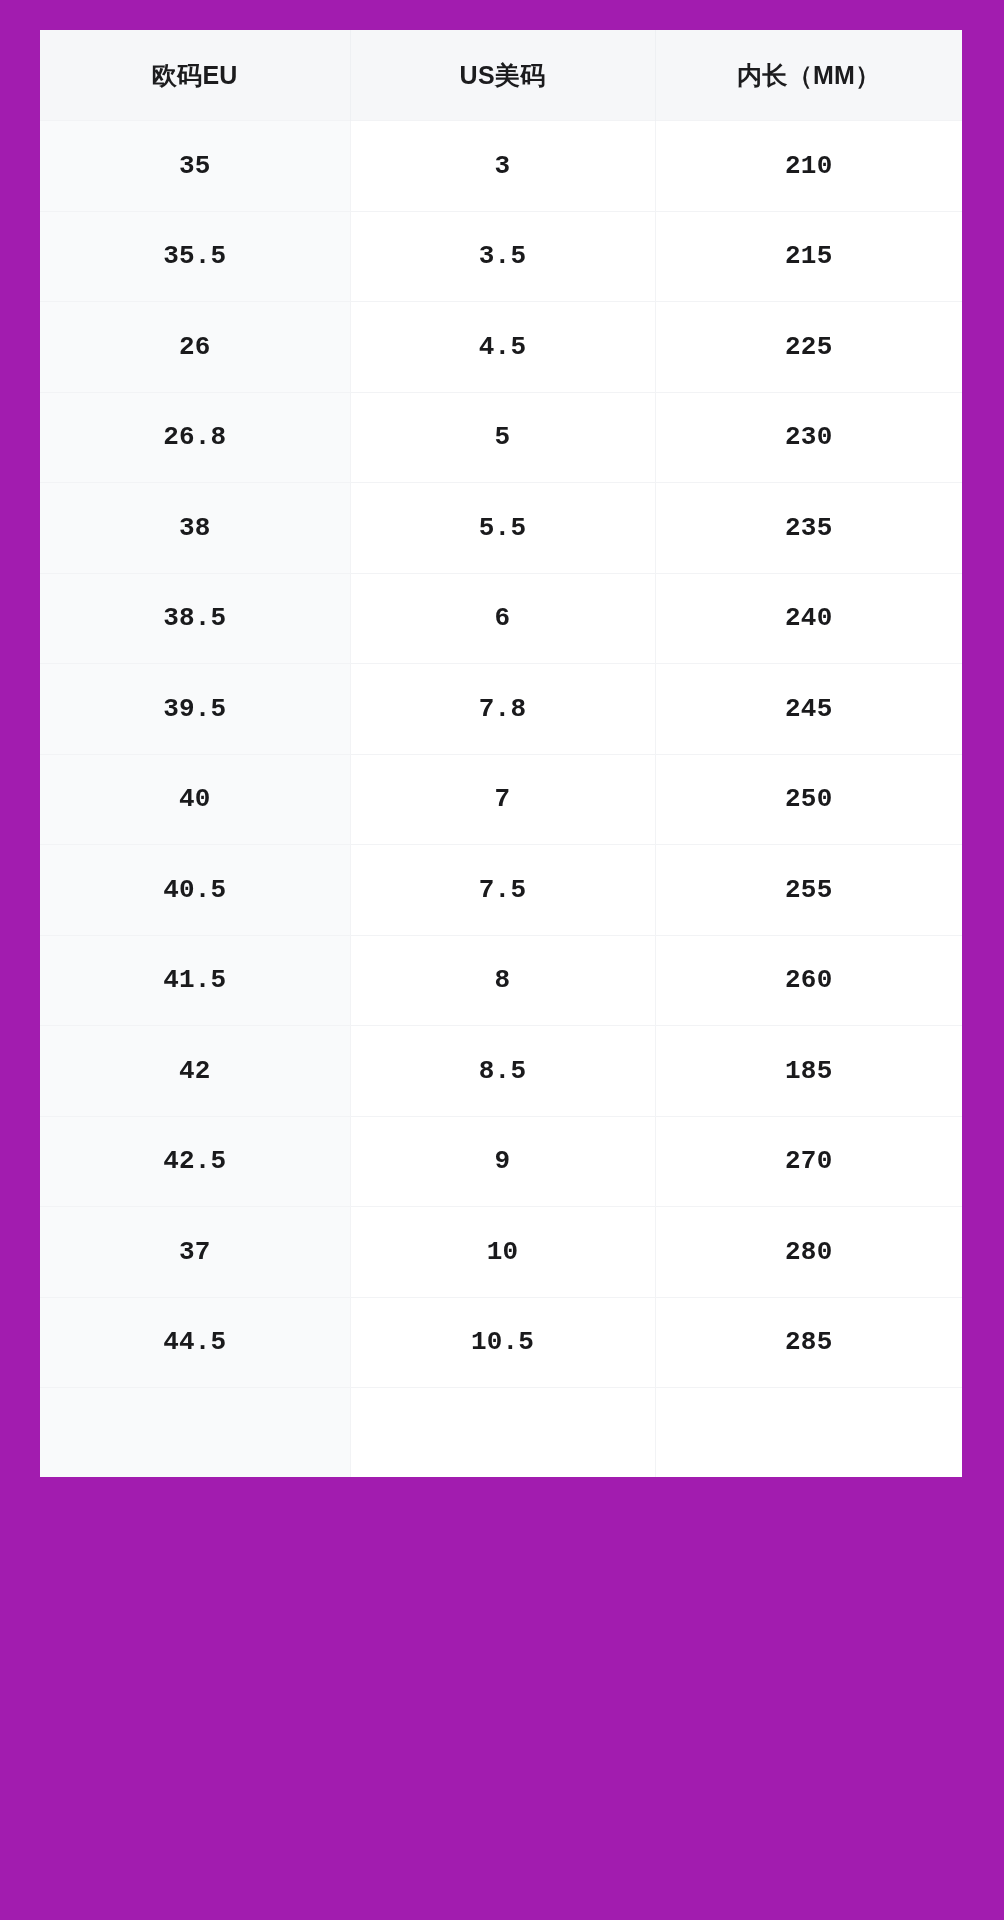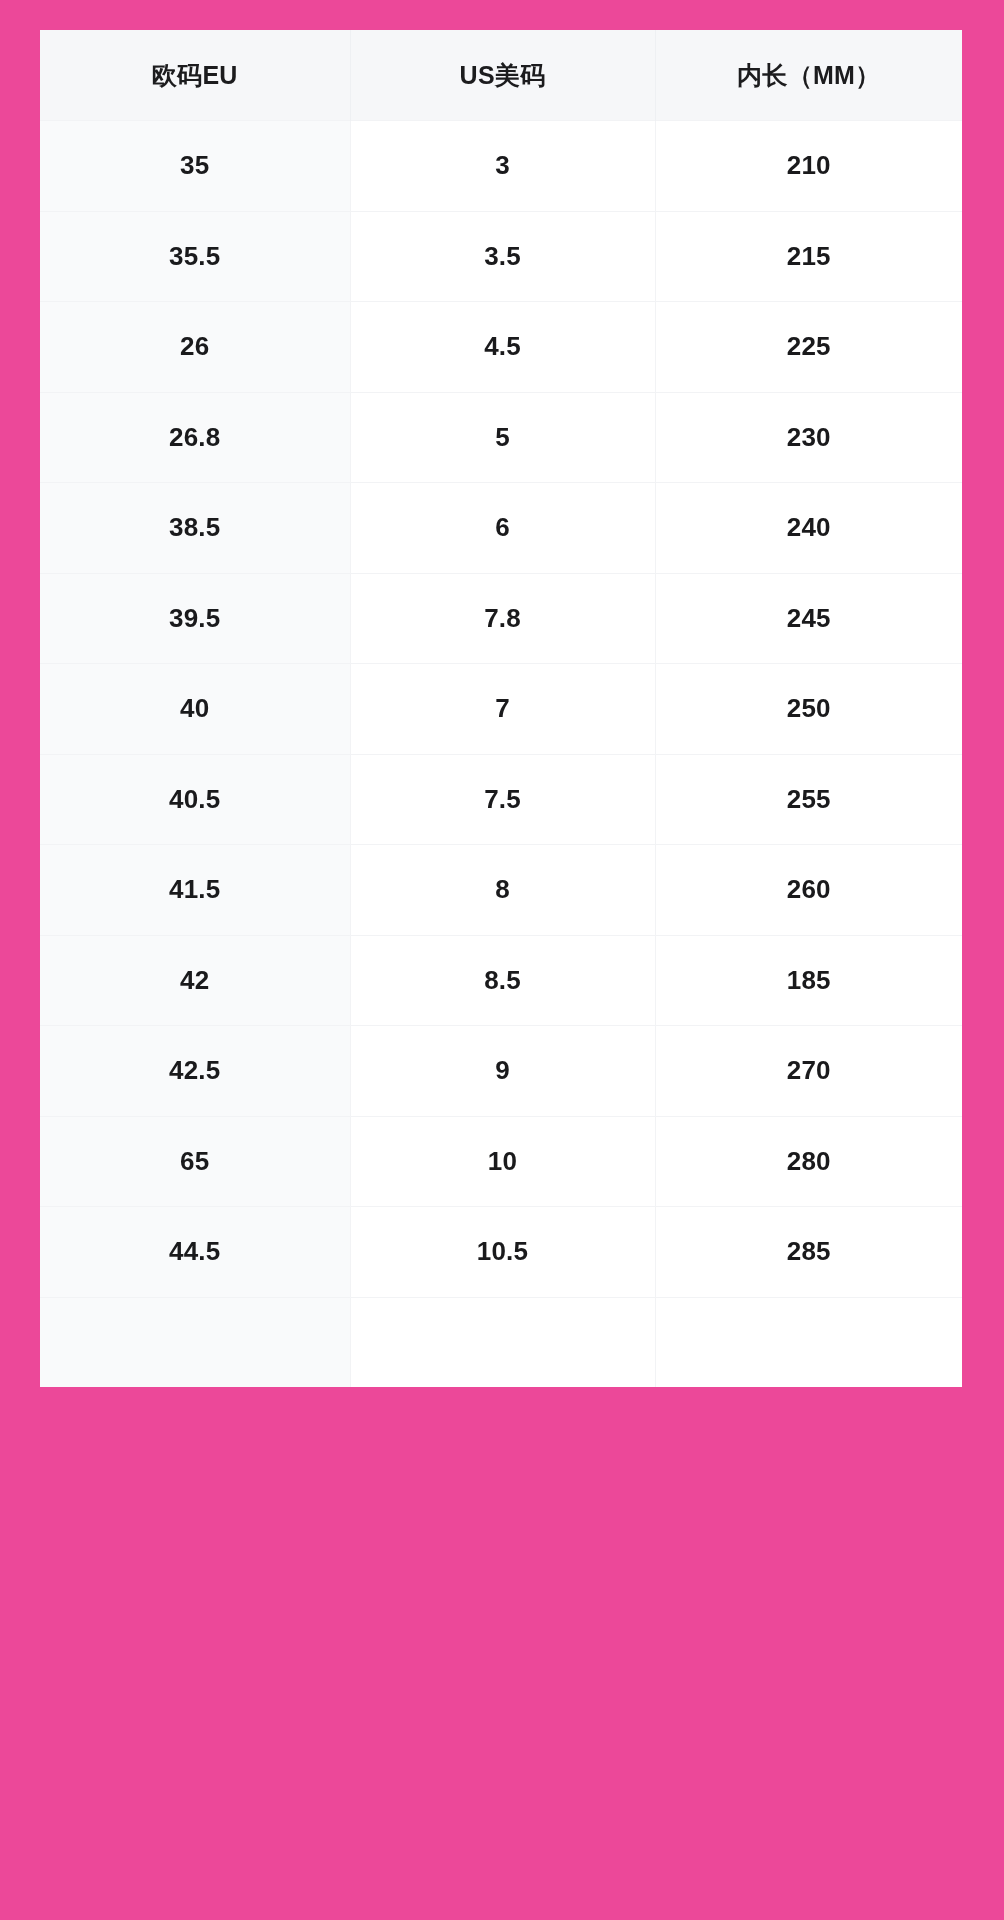--- a/index.html
+++ b/index.html
@@ -12,21 +12,21 @@
     height: 1920px;
     overflow: hidden;
     font-family: "Liberation Sans", "DejaVu Sans", sans-serif;
     -webkit-font-smoothing: antialiased;
   }
 
   .page {
     position: relative;
     width: 1004px;
     height: 1920px;
-    background: #ec4899;
+    background: #a21caf;
     overflow: hidden;
   }
 
   .size-table {
     position: absolute;
     left: 40px;
     top: 30px;
     width: 922px;
     border-collapse: collapse;
     table-layout: fixed;
@@ -67,20 +67,21 @@
   }
   .size-table tbody td {
     height: 89.5px;
     font-size: 26px;
     font-weight: 700;
     color: #1a1a1c;
     letter-spacing: 0.2px;
     background: #ffffff;
     border-top: 1px solid #f2f3f5;
     border-right: 1px solid #f2f3f5;
+    font-family: Liberation Mono, monospace;
   }
   .size-table tbody td.col-eu {
     background: #f9fafb;
   }
   .size-table tbody td.last {
     border-right: 0;
   }
 
   
   .size-table tbody tr.partial td {
@@ -120,20 +121,25 @@
           <td class="col-eu">26</td>
           <td class="col-us">4.5</td>
           <td class="col-length last">225</td>
         </tr>
         <tr>
           <td class="col-eu">26.8</td>
           <td class="col-us">5</td>
           <td class="col-length last">230</td>
         </tr>
         <tr>
+          <td class="col-eu">38</td>
+          <td class="col-us">5.5</td>
+          <td class="col-length last">235</td>
+        </tr>
+        <tr>
           <td class="col-eu">38.5</td>
           <td class="col-us">6</td>
           <td class="col-length last">240</td>
         </tr>
         <tr>
           <td class="col-eu">39.5</td>
           <td class="col-us">7.8</td>
           <td class="col-length last">245</td>
         </tr>
         <tr>
@@ -155,21 +161,21 @@
           <td class="col-eu">42</td>
           <td class="col-us">8.5</td>
           <td class="col-length last">185</td>
         </tr>
         <tr>
           <td class="col-eu">42.5</td>
           <td class="col-us">9</td>
           <td class="col-length last">270</td>
         </tr>
         <tr>
-          <td class="col-eu">65</td>
+          <td class="col-eu">37</td>
           <td class="col-us">10</td>
           <td class="col-length last">280</td>
         </tr>
         <tr>
           <td class="col-eu">44.5</td>
           <td class="col-us">10.5</td>
           <td class="col-length last">285</td>
         </tr>
         <tr class="partial">
           <td class="col-eu"></td>

